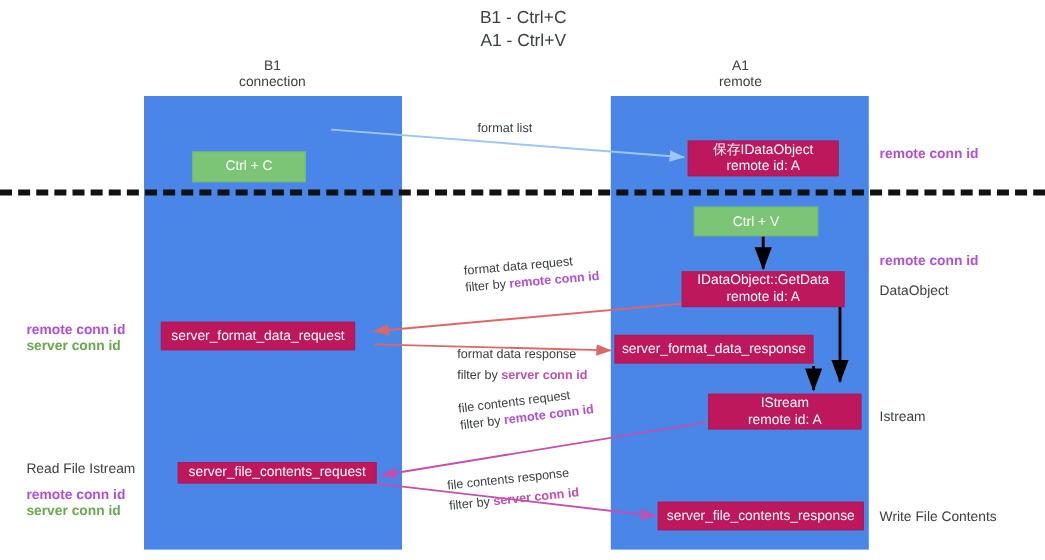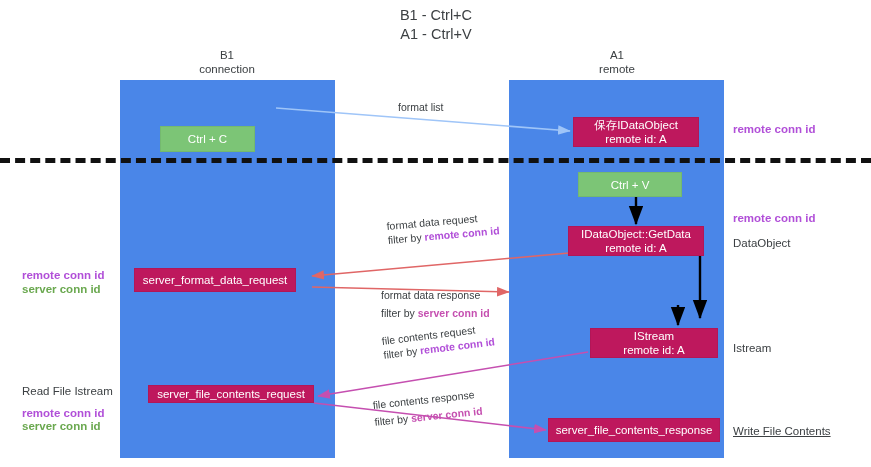--- a/index.html
+++ b/index.html
@@ -122,20 +122,23 @@
 
   <div class="node orange" style="left:568px;top:226px;width:136px;height:30px;">
     <div>IDataObject::GetData</div>
     <div class="l2">remote id: A</div>
   </div>
 
   <div class="node orange" style="left:134px;top:268px;width:162px;height:24px;">
     <div>server_format_data_request</div>
   </div>
 
+  <div class="node orange" style="left:512px;top:279px;width:166px;height:24px;">
+    <div>server_format_data_response</div>
+  </div>
 
   <div class="node orange" style="left:590px;top:328px;width:128px;height:30px;">
     <div>IStream</div>
     <div class="l2">remote id: A</div>
   </div>
 
   <div class="node orange" style="left:148px;top:385px;width:166px;height:18px;">
     <div>server_file_contents_request</div>
   </div>
 
@@ -178,21 +181,21 @@
   </div>
 
   <div class="sidelbl kw kw-remote" style="left:733px;top:122px;">remote conn id</div>
 
   <div class="sidelbl kw kw-remote" style="left:733px;top:211px;">remote conn id</div>
 
   <div class="sidelbl" style="left:733px;top:236px;">DataObject</div>
 
   <div class="sidelbl" style="left:733px;top:341px;">Istream</div>
 
-  <div class="sidelbl" style="left:733px;top:424px;text-decoration:underline;">Write File Contents</div>
+  <div class="sidelbl" style="left:733px;top:424px;">Write File Contents</div>
 
   <div class="sidelbl kw kw-remote" style="left:22px;top:268px;">remote conn id</div>
   <div class="sidelbl kw kw-server-green" style="left:22px;top:282px;">server conn id</div>
 
   <div class="sidelbl" style="left:22px;top:384px;">Read File Istream</div>
   <div class="sidelbl kw kw-remote" style="left:22px;top:406px;">remote conn id</div>
   <div class="sidelbl kw kw-server-green" style="left:22px;top:419px;">server conn id</div>
 
 </div>
 

